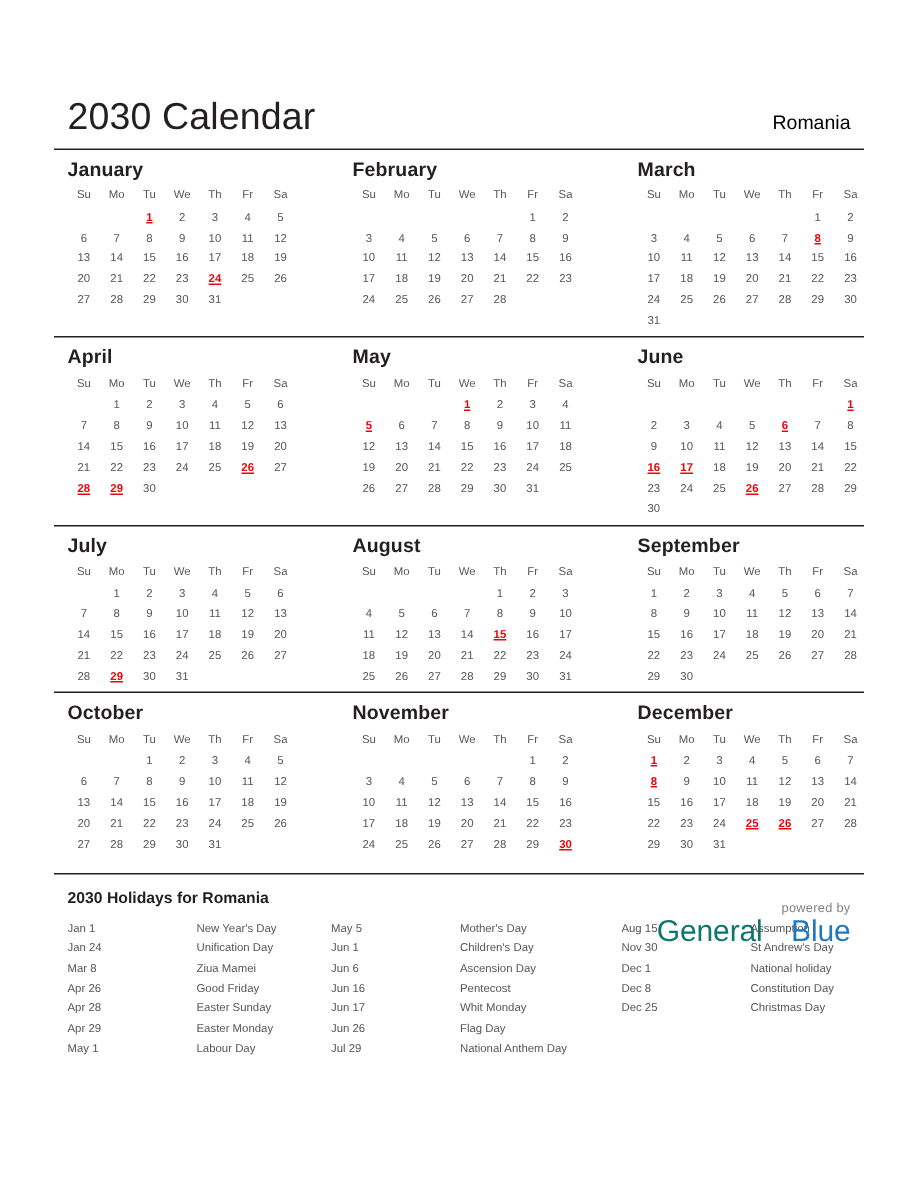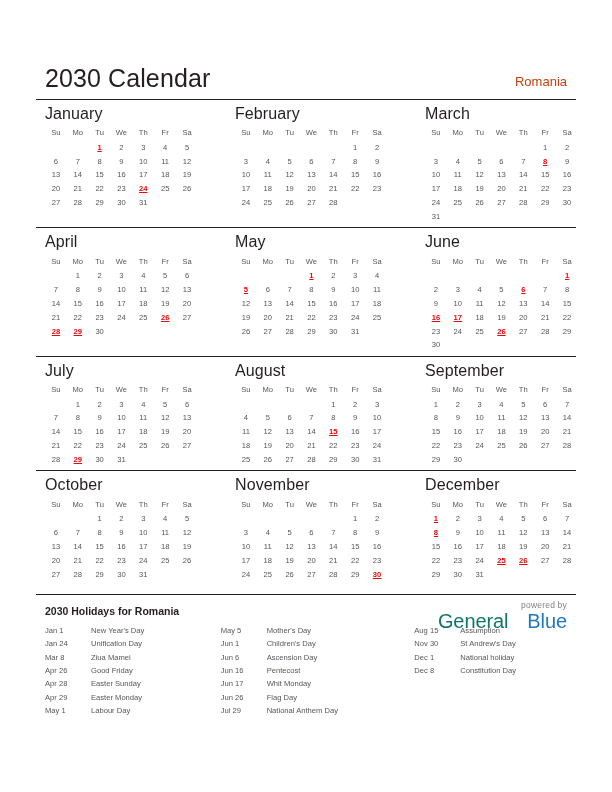--- a/index.html
+++ b/index.html
@@ -34,21 +34,21 @@
     font-size: 25px;
     font-weight: 400;
     color: #231f20;
     letter-spacing: 0.1px;
     line-height: 1;
     padding-left: 9px;
   }
   .cal-country {
     font-size: 13px;
     font-weight: 400;
-    color: #c2410c;
+    color: #000000;
     padding-right: 9px;
     padding-bottom: 2px;
     margin-top: 44px;
   }
 
   
   .rule {
     border: none;
     border-top: 1.1px solid #231f20;
     margin: 0;
@@ -58,22 +58,22 @@
     padding-top: 5px;
     padding-bottom: 4px;
   }
   .month {
     width: 190px;
     box-sizing: border-box;
     padding-left: 9px;
   }
   .month:last-child { width: 160px; }
   .month-name {
-    font-size: 16px;
-    font-weight: normal;
+    font-size: 13px;
+    font-weight: bold;
     color: #231f20;
     margin-bottom: 4px;
     letter-spacing: 0.1px;
   }
   table.mgrid {
     border-collapse: collapse;
     width: 153px;
     table-layout: fixed;
   }
   table.mgrid th {
@@ -114,20 +114,21 @@
   }
   .hol-cols { display: flex; }
   .hol-col { width: 184px; }
   .hol-col:last-child { width: 160px; margin-left: 18px; }
   .hol-row {
     display: flex;
     font-size: 7.6px;
     color: #55565a;
     line-height: 1;
     padding: 2.9px 0;
+    gap: 40px;
   }
   .hol-date { width: 46px; flex: none; }
   .hol-name { flex: 1; }
 
   
   .footer {
     position: absolute;
     right: 45px;
     bottom: 44px;
     text-align: right;
@@ -1020,20 +1021,24 @@
               <span class="hol-name">St Andrew's Day</span>
             </div>
             <div class="hol-row">
               <span class="hol-date">Dec 1</span>
               <span class="hol-name">National holiday</span>
             </div>
             <div class="hol-row">
               <span class="hol-date">Dec 8</span>
               <span class="hol-name">Constitution Day</span>
             </div>
+            <div class="hol-row">
+              <span class="hol-date">Dec 25</span>
+              <span class="hol-name">Christmas Day</span>
+            </div>
           </div>
         </div>
     </div>
   </div>
 
   <div class="footer">
     <div class="powered">powered by</div>
     <div class="brand">
       <span class="general">General</span><span class="blue">Blue</span>
     </div>

